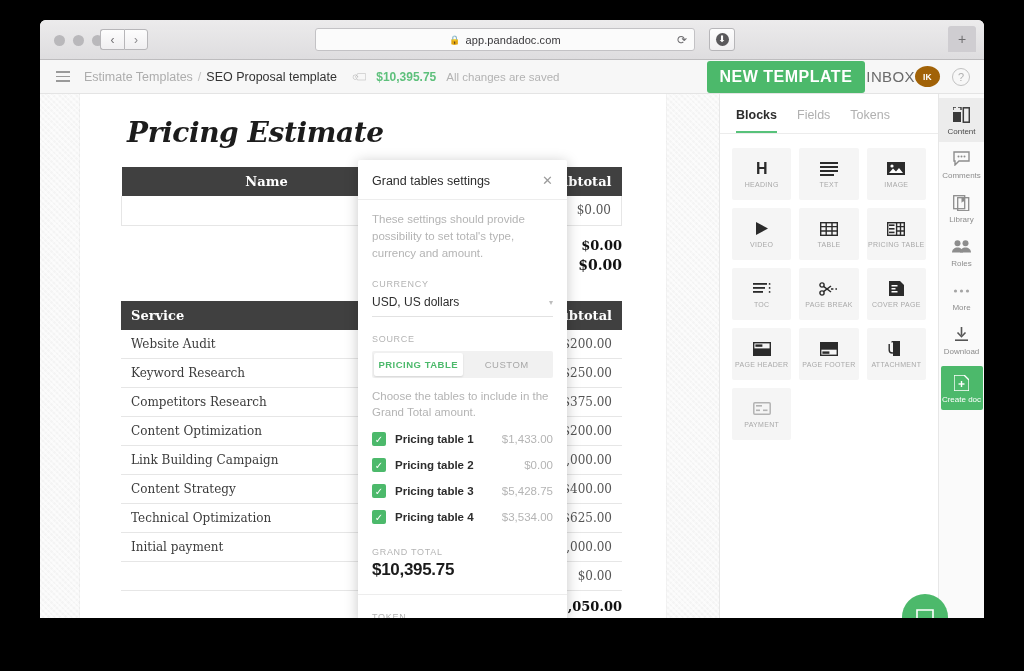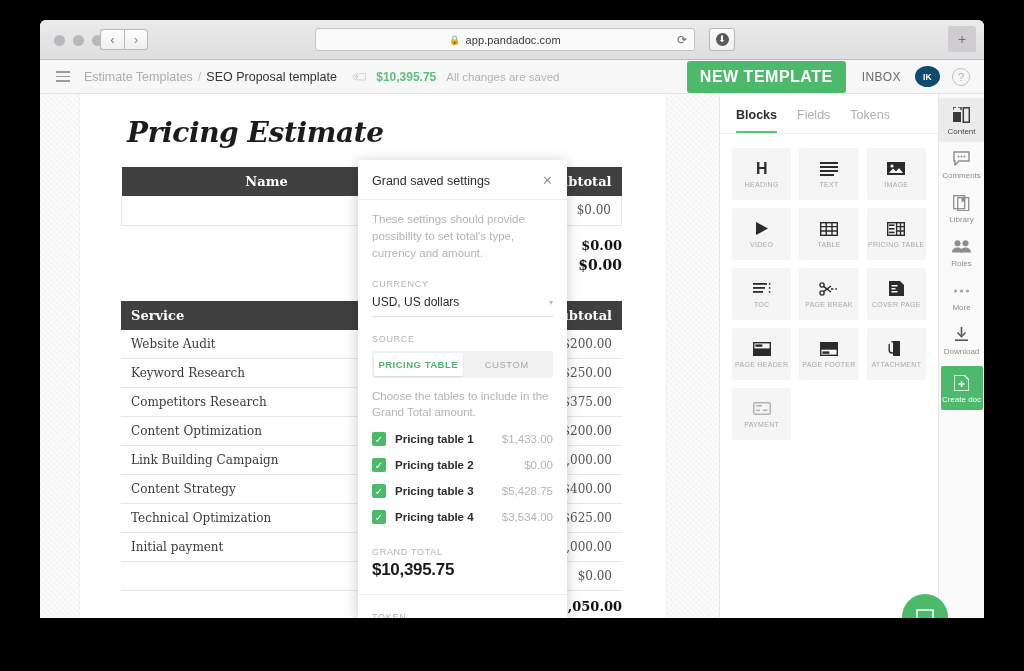--- a/index.html
+++ b/index.html
@@ -89,24 +89,24 @@
   .crumb-cur { font-size: 12.5px; color: #333; }
   .tagicon { margin-left: 16px; color: #b9b9b9; font-size: 12px; transform: rotate(-45deg); }
   .gtotal { margin-left: 8px; font-size: 12px; color: #5ec07c; font-weight: bold; }
   .savedtxt { margin-left: 10px; font-size: 11.5px; color: #b3b3b3; }
   .spacer { flex: 1; }
   .newtpl {
     background: #4cb96b; color: #fff;
     font-size: 16px; font-weight: bold; letter-spacing: .5px;
     padding: 7px 13px; border-radius: 3px;
   }
-  .inbox { margin-left: 16px; font-size: 12px; color: #6b6b6b; letter-spacing: .4px; font-weight: 500;}
+  .inbox { margin-left: 1px; font-size: 15px; color: #6b6b6b; letter-spacing: .4px; font-weight: 500;}
   .avatar {
-    margin-left: 14px; width: 25px; height: 21px; border-radius: 50%;
-    background: #0c4a6e; color: #fff; font-size: 8.5px; font-weight: bold;
+    width: 25px; height: 21px; border-radius: 50%;
+    background: #a16207; color: #fff; font-size: 8.5px; font-weight: bold;
     display: flex; align-items: center; justify-content: center; letter-spacing: .3px;
   }
   .helpbtn {
     margin-left: 12px; margin-right: 14px;
     width: 18px; height: 18px; border-radius: 50%;
     border: 1.3px solid #c2c2c2; color: #b0b0b0;
     font-size: 11px; display: flex; align-items: center; justify-content: center;
   }
 
   
@@ -362,21 +362,21 @@
           </div>
           <div class="totrow bold" style="margin-top:3px;">
             <span class="lbl" style="font-weight:normal">Tax 1 (7.5%)</span>
             <span class="val">$378.75</span>
           </div>
 
         </div>
 
         <div class="popover">
           <div class="pop-head">
-            <span class="pop-title">Grand saved settings</span>
+            <span class="pop-title">Grand tables settings</span>
             <span class="pop-close">✕</span>
           </div>
           <div class="pop-desc">These settings should provide possibility to set total's type, currency and amount.</div>
           <div class="pop-lbl">CURRENCY</div>
           <div class="pop-select">
             <span class="sv">USD, US dollars</span>
             <span class="caret">▾</span>
           </div>
           <div class="pop-lbl">SOURCE</div>
           <div class="seg">

